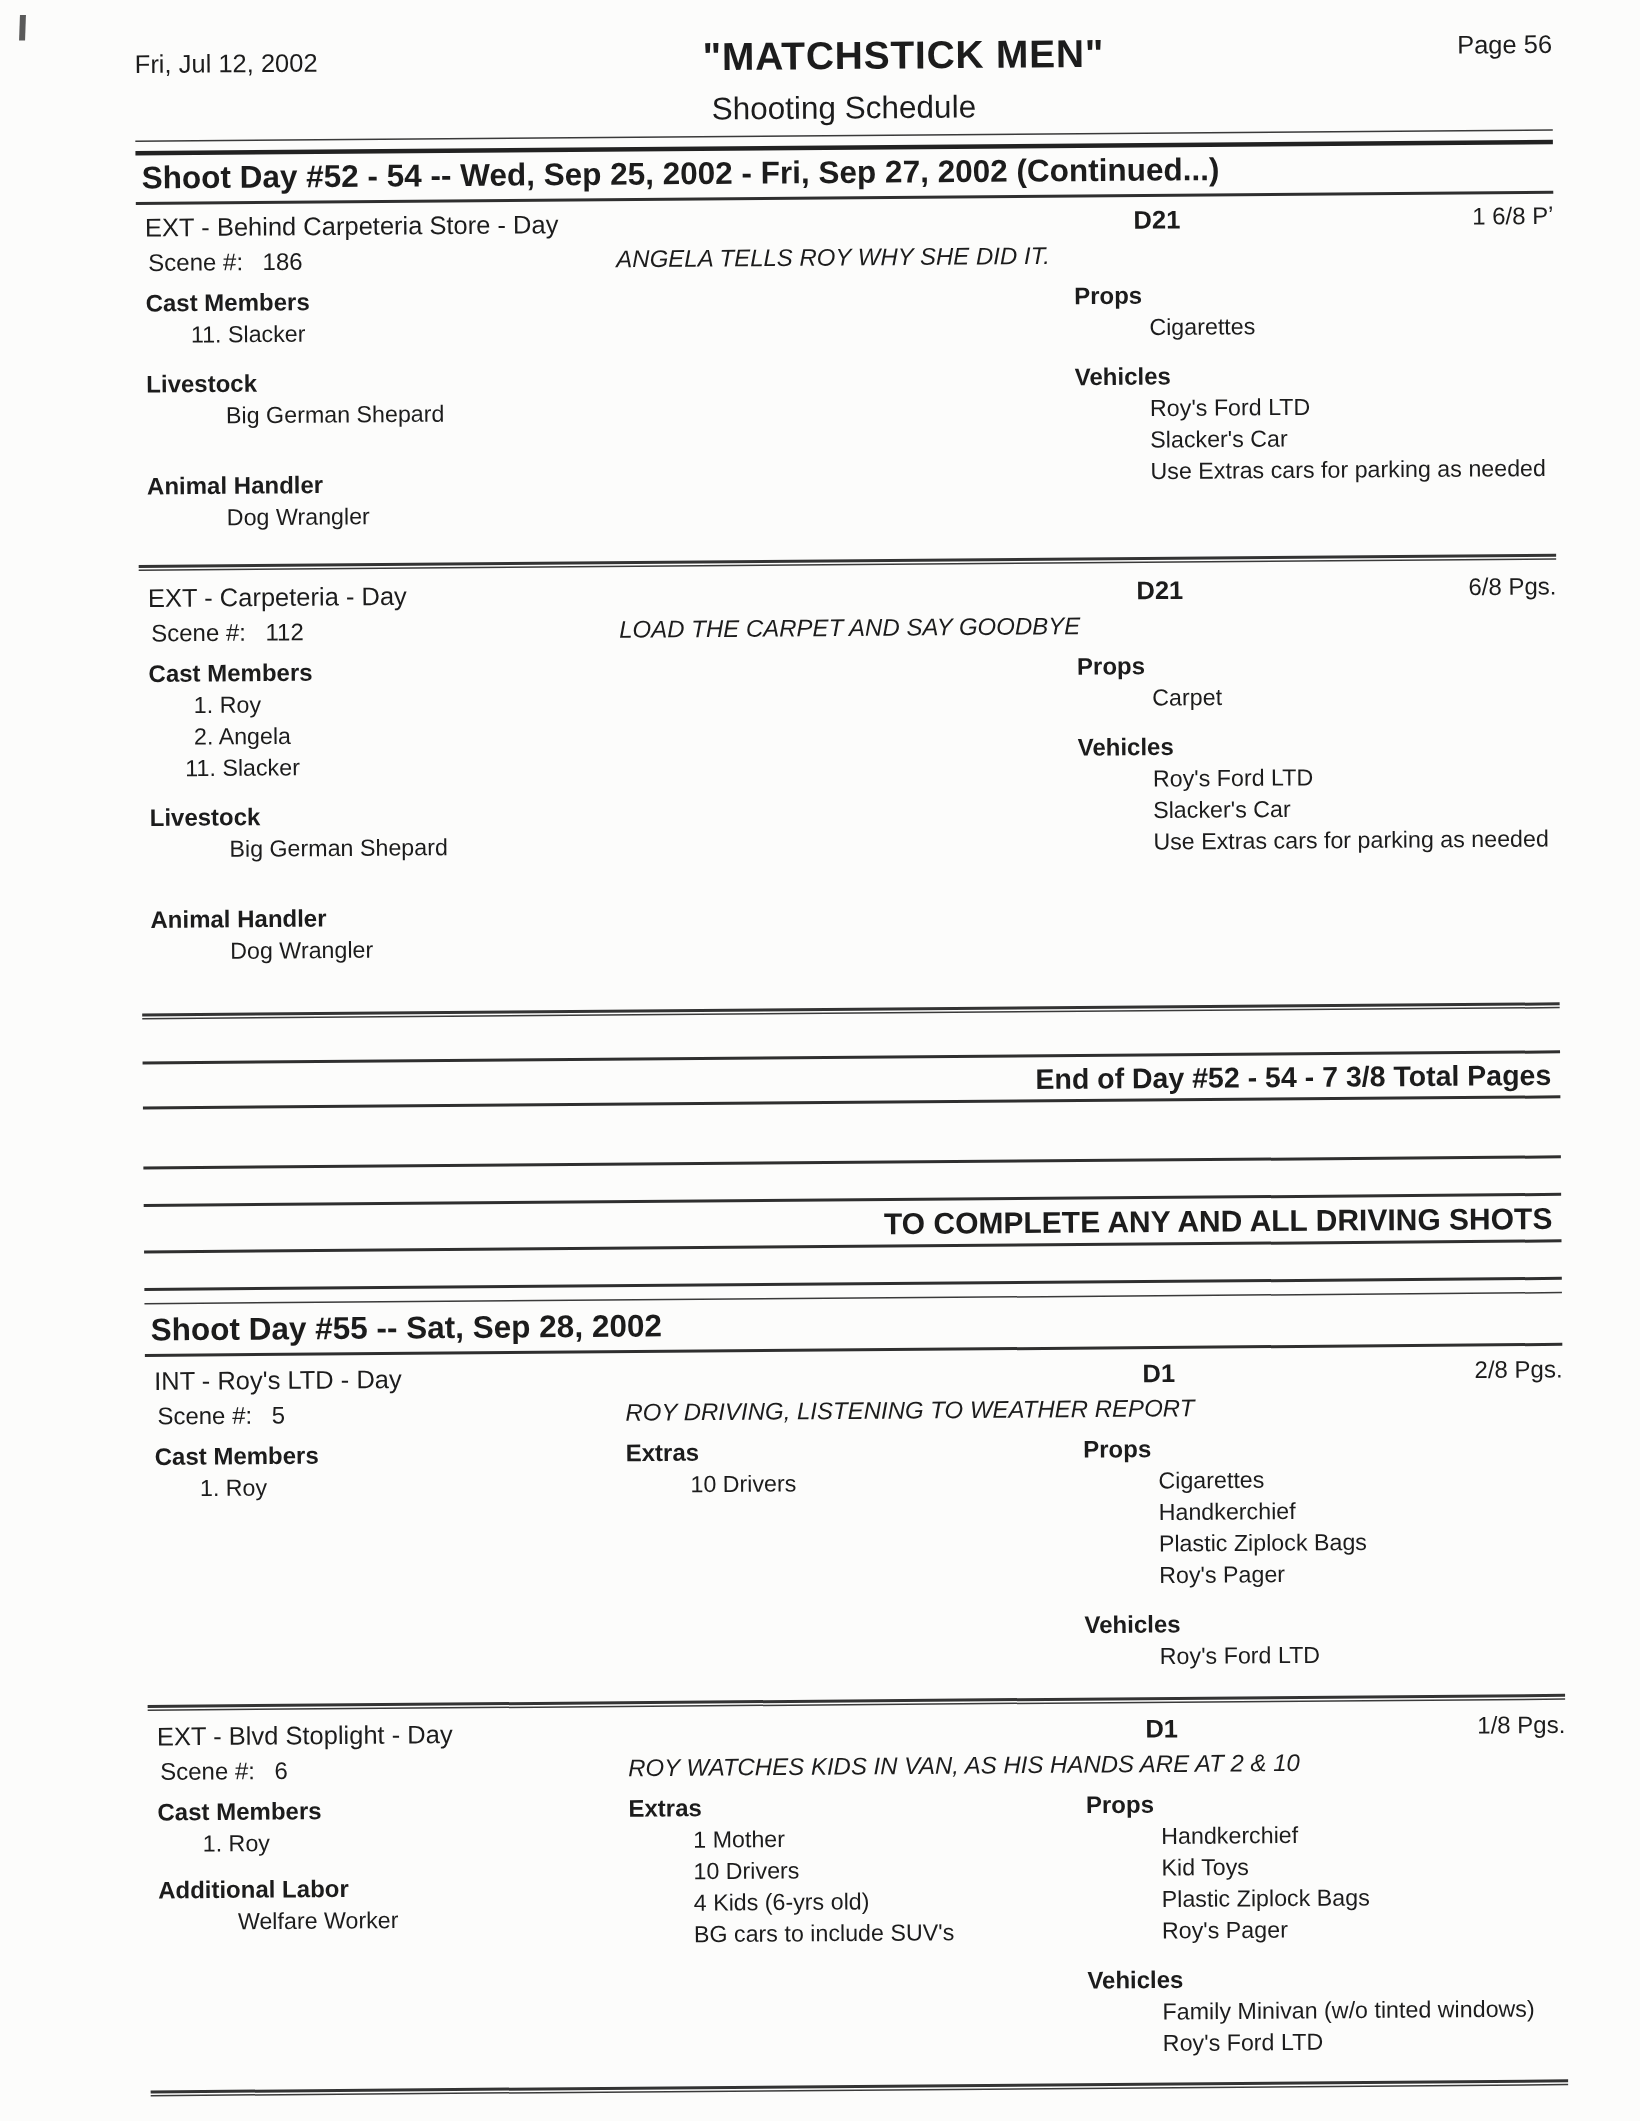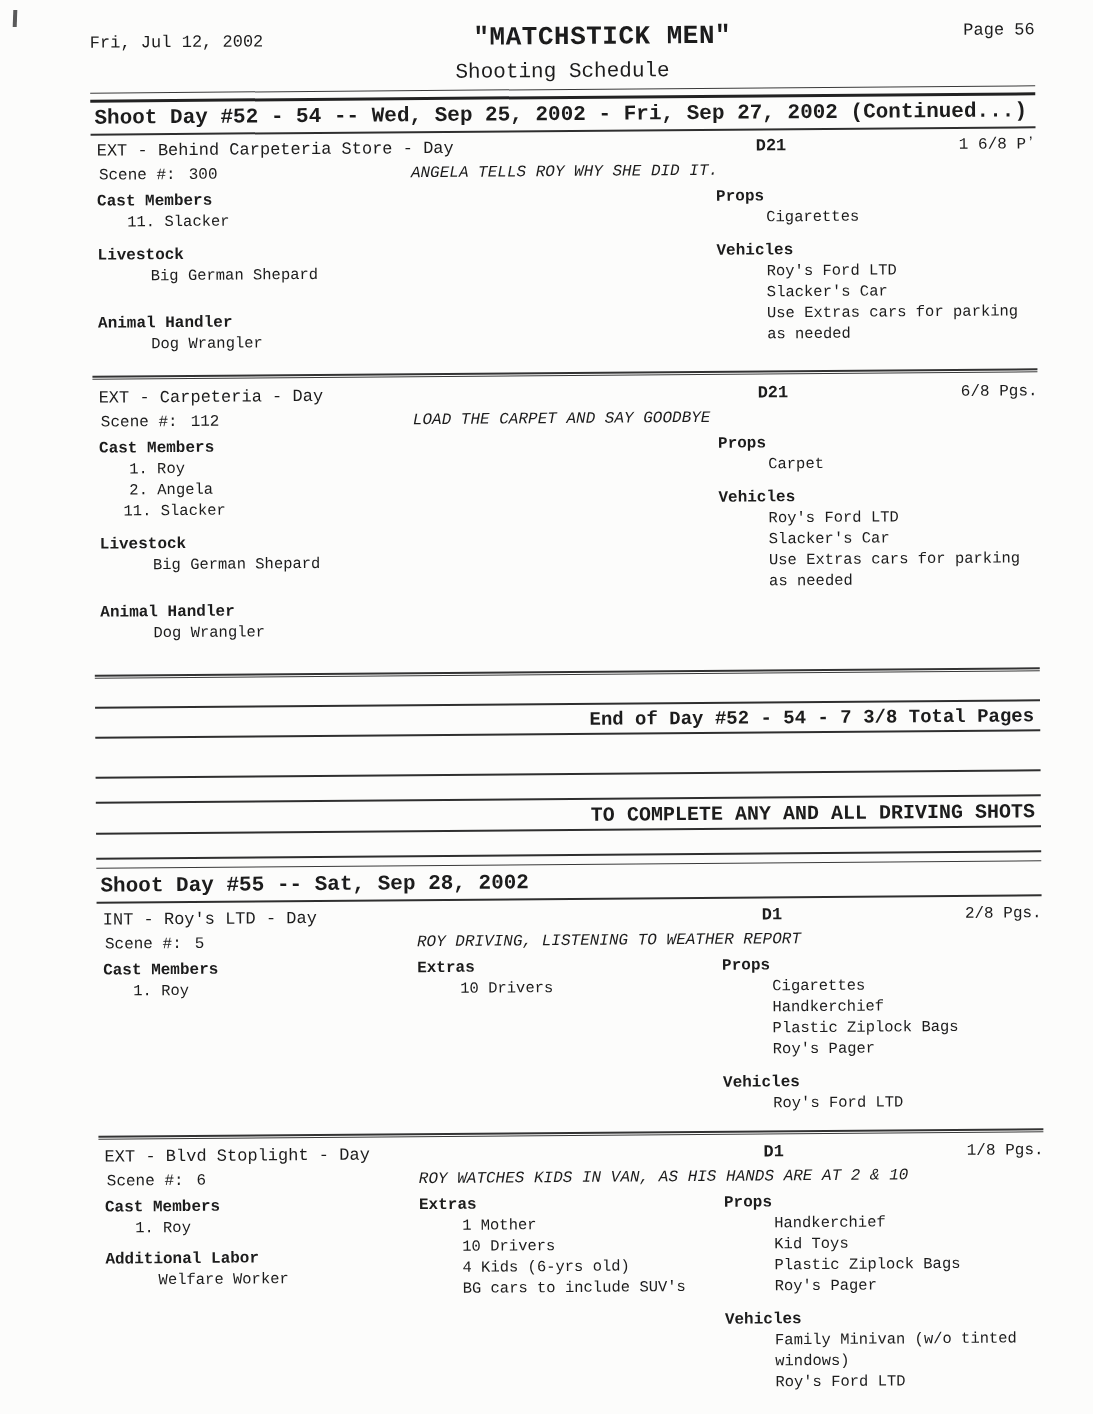--- a/index.html
+++ b/index.html
@@ -4,21 +4,21 @@
 <style>
   * { margin:0; padding:0; box-sizing:border-box; }
   html,body { width:1093px; height:1414px; }
   body {
     background:#fcfcfb;
     font-family:"Liberation Sans","DejaVu Sans",sans-serif;
     color:#1c1c1c;
     overflow:hidden;
     position:relative;
   }
-  .page { width:1093px; height:1404px; position:relative; overflow:hidden;font-family:Liberation Mono, monospace; }
+  .page { width:1093px; height:1404px; position:relative; overflow:hidden; }
   .tilt { transform:rotate(-0.45deg); transform-origin:560px 700px; }
   .content { margin-left:95px; width:945px; padding-top:22px; }
 
   
   .artifact-tick { position:absolute; left:13px; top:10px; width:4px; height:17px; background:#5a5a5a; transform:rotate(2deg); }
 
   
   .header-row { display:flex; align-items:flex-start; }
   .h-date { font-size:17px; width:260px; padding-top:8px; }
   .h-title { flex:1; text-align:center; font-size:26px; font-weight:bold; letter-spacing:.5px; }
@@ -83,21 +83,21 @@
 
     <div class="banner" style="margin-top:2px;">Shoot Day #52 - 54 -- Wed, Sep 25, 2002 - Fri, Sep 27, 2002 (Continued...)</div>
 
     <section class="scene">
       <div class="row1">
         <span class="slug" style="margin-top:5px;">EXT - Behind Carpeteria Store - Day</span>
         <span class="day" style="margin-top:5px;">D21</span>
         <span class="pages" style="margin-top:5px;">1 6/8 Pʼ</span>
       </div>
       <div class="row2">
-        <span class="scene-no-wrap"><span>Scene #:</span><span class="scene-num">300</span></span>
+        <span class="scene-no-wrap"><span>Scene #:</span><span class="scene-num">186</span></span>
         <span class="action">ANGELA TELLS ROY WHY SHE DID IT.</span>
       </div>
       <div class="cols">
         <div class="col-left">
           <div class="group cast">
             <div class="g-label">Cast Members</div>
             <div class="g-item">11. Slacker</div>
           </div>
           <div class="group deep">
             <div class="g-label">Livestock</div>

